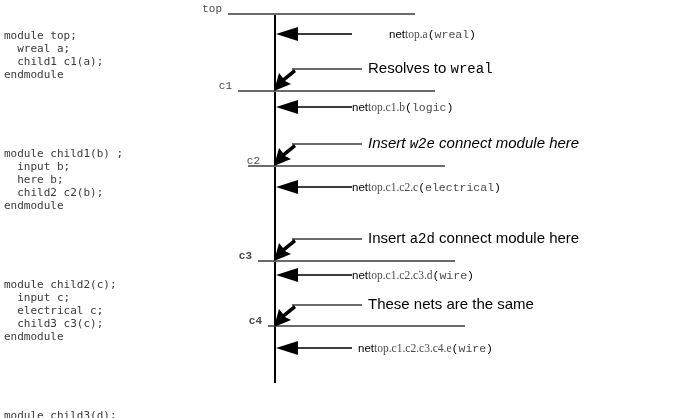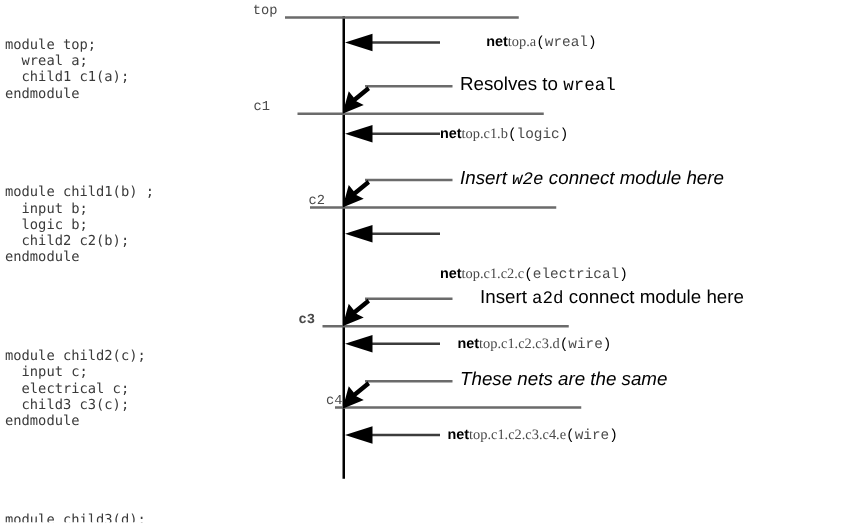--- a/index.html
+++ b/index.html
@@ -83,21 +83,21 @@
     border-right: 22px solid #000000;
   }
   .callout .net-text {
     position: absolute;
     top: -3px;
     white-space: nowrap;
   }
   .net-kw {
     font-family: "Liberation Sans", sans-serif;
     font-size: 11.5px;
-    font-weight: bold;
+    font-weight: normal;
     color: #000000;
   }
   .net-path {
     font-family: Liberation Serif, serif;
     font-size: 11.5px;
     color: #4a4a4a;
   }
   .net-paren {
     font-family: "Liberation Mono", "DejaVu Sans Mono", monospace;
     font-size: 11.5px;
@@ -149,21 +149,21 @@
 <div id="root">
 
   <div id="code-listing">
     <pre class="code-block">module top;
   wreal a;
   child1 c1(a);
 endmodule</pre>
     <div class="code-gap"></div>
     <pre class="code-block">module child1(b) ;
   input b;
-  logic b;
+  here b;
   child2 c2(b);
 endmodule</pre>
     <div class="code-gap"></div>
     <pre class="code-block">module child2(c);
   input c;
   electrical c;
   child3 c3(c);
 endmodule</pre>
     <div class="code-gap"></div>
     <pre class="code-block">module child3(d);
@@ -175,30 +175,30 @@
     
   </div>
 
   <div id="diagram">
 
     <div class="spine"></div>
 
     <div class="hier-label" style="left:182px; top:3px; width:40px;">top</div>
     <div class="hier-line" style="left:228px; top:13px; width:187px;"></div>
 
-    <div class="hier-label" style="left:176px; top:80px; width:40px;">c1</div>
+    <div class="hier-label" style="left:192px; top:80px; width:40px;">c1</div>
     <div class="hier-line" style="left:238px; top:90px; width:197px;"></div>
 
     <div class="hier-label" style="left:220px; top:155px; width:40px;">c2</div>
     <div class="hier-line" style="left:248px; top:165px; width:197px;"></div>
 
     <div class="hier-label" style="left:212px; top:250px; width:40px;font-weight:bold;">c3</div>
     <div class="hier-line" style="left:258px; top:260px; width:197px;"></div>
 
-    <div class="hier-label" style="left:234px; top:315px; width:40px;">c4</div>
+    <div class="hier-label" style="left:222px; top:315px; width:40px;font-weight:bold;">c4</div>
     <div class="hier-line" style="left:268px; top:325px; width:197px;"></div>
 
     <div class="callout" style="top:27px;">
       <div class="shaft"></div>
       <div class="head"></div>
       <div class="net-text" style="left:115px;">
         <span class="net-kw">net</span><span class="net-path">top.a</span><span class="net-paren">(</span><span class="net-type">wreal</span><span class="net-paren">)</span>
       </div>
     </div>
 
@@ -206,29 +206,29 @@
       <div class="shaft"></div>
       <div class="head"></div>
       <div class="net-text" style="left:78px;">
         <span class="net-kw">net</span><span class="net-path">top.c1.b</span><span class="net-paren">(</span><span class="net-type">logic</span><span class="net-paren">)</span>
       </div>
     </div>
 
     <div class="callout" style="top:180px;">
       <div class="shaft"></div>
       <div class="head"></div>
-      <div class="net-text" style="left:78px;margin-top:32px;">
+      <div class="net-text" style="left:78px;">
         <span class="net-kw">net</span><span class="net-path">top.c1.c2.c</span><span class="net-paren">(</span><span class="net-type">electrical</span><span class="net-paren">)</span>
       </div>
     </div>
 
     <div class="callout" style="top:268px;">
       <div class="shaft"></div>
       <div class="head"></div>
-      <div class="net-text" style="left:92px;">
+      <div class="net-text" style="left:78px;">
         <span class="net-kw">net</span><span class="net-path">top.c1.c2.c3.d</span><span class="net-paren">(</span><span class="net-type">wire</span><span class="net-paren">)</span>
       </div>
     </div>
 
     <div class="callout" style="top:341px;">
       <div class="shaft"></div>
       <div class="head"></div>
       <div class="net-text" style="left:84px;">
         <span class="net-kw">net</span><span class="net-path">top.c1.c2.c3.c4.e</span><span class="net-paren">(</span><span class="net-type">wire</span><span class="net-paren">)</span>
       </div>
@@ -248,25 +248,25 @@
         <polygon points="0,24 5,6 9,11 20,2 22,5 11,14 17,17" fill="#000000"></polygon>
       </svg>
       <div class="note-text" style="left:94px;font-style:italic;"><span>Insert </span><span class="note-mono">w2e</span><span> connect module here</span></div>
     </div>
 
     <div class="note" style="top:237px;">
       <div class="leader" style="width:70px;"></div>
       <svg class="diag-head" viewBox="0 0 26 26">
         <polygon points="0,24 5,6 9,11 20,2 22,5 11,14 17,17" fill="#000000"></polygon>
       </svg>
-      <div class="note-text" style="left:94px;margin-left:16px;"><span>Insert </span><span class="note-mono">a2d</span><span> connect module here</span></div>
+      <div class="note-text" style="left:94px;"><span>Insert </span><span class="note-mono">a2d</span><span> connect module here</span></div>
     </div>
 
     <div class="note" style="top:303px;">
       <div class="leader" style="width:70px;"></div>
       <svg class="diag-head" viewBox="0 0 26 26">
         <polygon points="0,24 5,6 9,11 20,2 22,5 11,14 17,17" fill="#000000"></polygon>
       </svg>
-      <div class="note-text" style="left:94px;font-style:italic;"><span>These nets are the same</span><span class="note-mono"></span><span></span></div>
+      <div class="note-text" style="left:94px;"><span>These nets are the same</span><span class="note-mono"></span><span></span></div>
     </div>
 
   </div>
 </div>
 
 </body></html>

